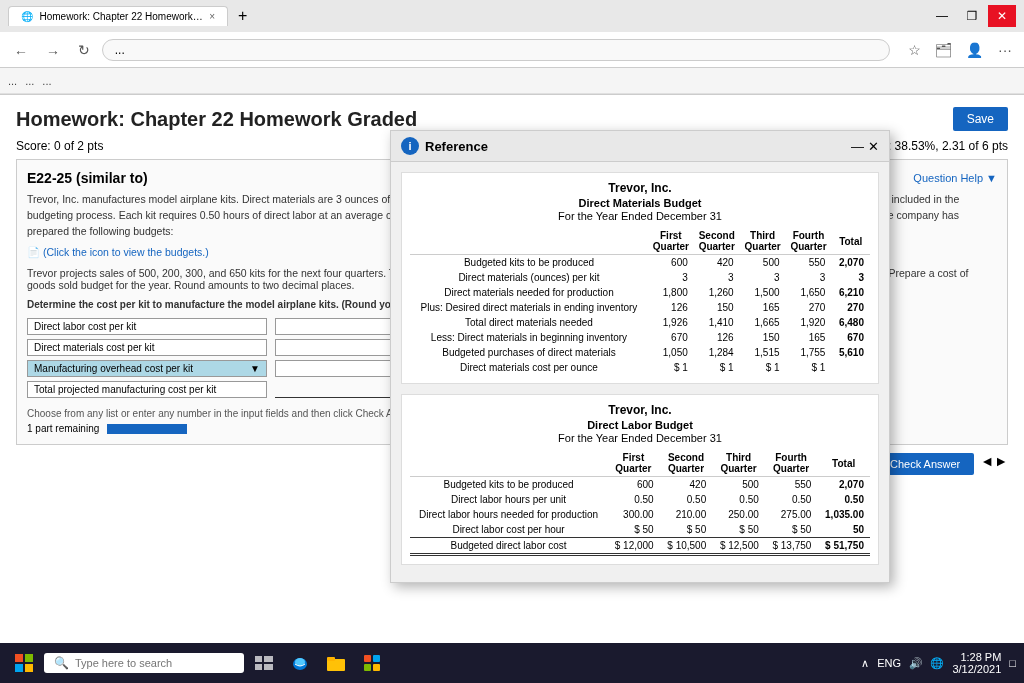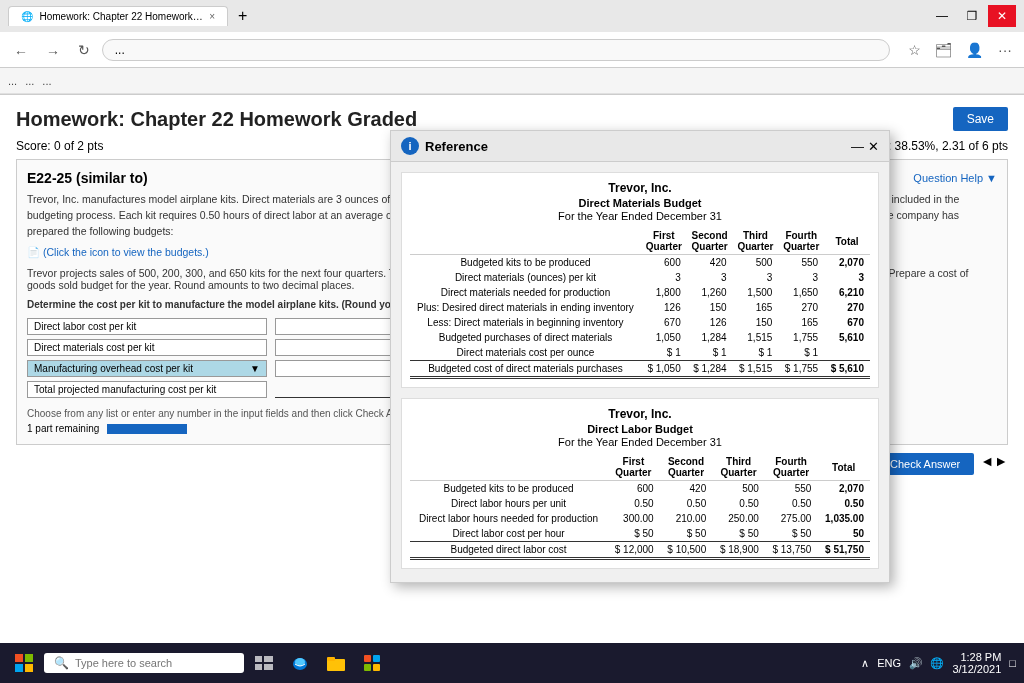--- a/index.html
+++ b/index.html
@@ -252,20 +252,28 @@
     </tr>
             <tr>
       <td class="row-label" style="">Plus: Desired direct materials in ending inventory</td>
       <td style="">126</td>
       <td style="">150</td>
       <td style="">165</td>
       <td style="">270</td>
       <td class="total-col" style="">270</td>
     </tr>
             <tr>
+      <td class="row-label" style="">Total direct materials needed</td>
+      <td style="">1,926</td>
+      <td style="">1,410</td>
+      <td style="">1,665</td>
+      <td style="">1,920</td>
+      <td class="total-col" style="">6,480</td>
+    </tr>
+            <tr>
       <td class="row-label" style="">Less: Direct materials in beginning inventory</td>
       <td style="">670</td>
       <td style="">126</td>
       <td style="">150</td>
       <td style="">165</td>
       <td class="total-col" style="">670</td>
     </tr>
             <tr>
       <td class="row-label" style="">Budgeted purchases of direct materials</td>
       <td style="">1,050</td>
@@ -274,28 +282,20 @@
       <td style="">1,755</td>
       <td class="total-col" style="">5,610</td>
     </tr>
             <tr>
       <td class="row-label" style="">Direct materials cost per ounce</td>
       <td style="">$ 1</td>
       <td style="">$ 1</td>
       <td style="">$ 1</td>
       <td style="">$ 1</td>
       <td class="total-col" style=""></td>
-    </tr>
-            <tr>
-      <td class="row-label" style="border-top:1px solid #333; border-bottom:3px double #333;">Budgeted cost of direct materials purchases</td>
-      <td style="border-top:1px solid #333; border-bottom:3px double #333;">$ 1,050</td>
-      <td style="border-top:1px solid #333; border-bottom:3px double #333;">$ 1,284</td>
-      <td style="border-top:1px solid #333; border-bottom:3px double #333;">$ 1,515</td>
-      <td style="border-top:1px solid #333; border-bottom:3px double #333;">$ 1,755</td>
-      <td class="total-col" style="border-top:1px solid #333; border-bottom:3px double #333;">$ 5,610</td>
     </tr>
           </tbody>
       </table>
     </div>
 
     <div class="budget-section">
       <div class="budget-company">Trevor, Inc.</div>
       <div class="budget-name">Direct Labor Budget</div>
       <div class="budget-period">For the Year Ended December 31</div>
       <table class="budget-table">
@@ -339,21 +339,21 @@
       <td style="">$ 50</td>
       <td style="">$ 50</td>
       <td style="">$ 50</td>
       <td style="">$ 50</td>
       <td class="total-col" style="">50</td>
     </tr>
             <tr>
       <td class="row-label" style="border-top:1px solid #333; border-bottom:3px double #333;">Budgeted direct labor cost</td>
       <td style="border-top:1px solid #333; border-bottom:3px double #333;">$ 12,000</td>
       <td style="border-top:1px solid #333; border-bottom:3px double #333;">$ 10,500</td>
-      <td style="border-top:1px solid #333; border-bottom:3px double #333;">$ 18,900</td>
+      <td style="border-top:1px solid #333; border-bottom:3px double #333;">$ 12,500</td>
       <td style="border-top:1px solid #333; border-bottom:3px double #333;">$ 13,750</td>
       <td class="total-col" style="border-top:1px solid #333; border-bottom:3px double #333;margin-left:12px;">$ 51,750</td>
     </tr>
           </tbody>
       </table>
     </div>
 
   </div>
 </div>
 

